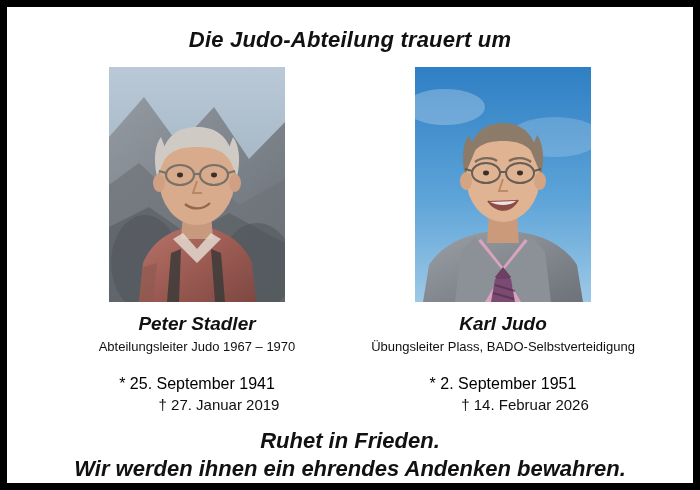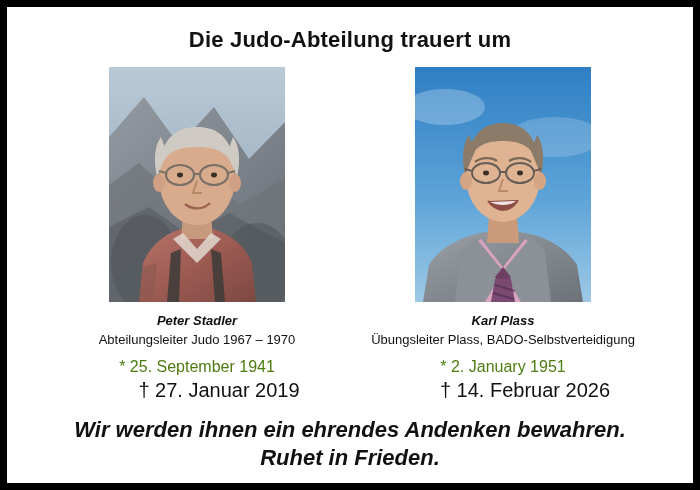--- a/index.html
+++ b/index.html
@@ -27,20 +27,21 @@
     width: 100%;
     height: 100%;
     padding: 14px 18px 10px 18px;
     display: flex;
     flex-direction: column;
     align-items: center;
   }
   .headline {
     font-size: 22px;
     font-weight: bold;
+    font-style: italic;
     color: #111111;
     letter-spacing: 0.2px;
     text-align: center;
     margin: 6px 0 14px 0;
   }
   .people {
     display: flex;
     flex-direction: row;
     justify-content: center;
     align-items: flex-start;
@@ -57,44 +58,44 @@
     width: 176px;
     height: 235px;
     overflow: hidden;
     position: relative;
     display: block;
   }
   .photo svg {
     display: block;
   }
   .person-name {
-    font-size: 13px;
+    font-size: 19px;
     font-weight: bold;
     font-style: italic;
     color: #111111;
     margin-top: 11px;
     text-align: right;
     white-space: nowrap;
   }
   .person-role {
     font-size: 13px;
     color: #111111;
     margin-top: 4px;
     text-align: left;
     white-space: nowrap;
   }
   .person-born {
     font-size: 16px;
-    color: #4d7c0f;
-    margin-top: 11px;
+    color: #000000;
+    margin-top: 21px;
     text-align: right;
     white-space: nowrap;
   }
   .person-died {
-    font-size: 20px;
+    font-size: 15px;
     color: #111111;
     margin-top: 3px;
     text-align: left;
     white-space: nowrap;
     margin-left: 44px;
   }
   .closing {
     margin-top: 14px;
     text-align: center;
   }
@@ -233,27 +234,27 @@
 
             <path d="M88 112 L84 124 L93 124" fill="none" stroke="#bd8a68" stroke-width="2"></path>
 
             <path d="M73 134 C82 146 95 146 103 133" fill="#8e4c46" stroke="#8e4c46" stroke-width="2"></path>
             <path d="M75 135 C83 139 95 139 101 134" fill="#ffffff" opacity="0.85"></path>
 
             <ellipse cx="51" cy="114" rx="6" ry="9" fill="#d5a482"></ellipse>
             <ellipse cx="125" cy="114" rx="6" ry="9" fill="#d5a482"></ellipse>
           </svg>
         </div>
-        <div class="person-name">Karl Plass</div>
+        <div class="person-name">Karl Judo</div>
         <div class="person-role">Übungsleiter Plass, BADO-Selbstverteidigung</div>
-        <div class="person-born">* 2. January 1951</div>
+        <div class="person-born">* 2. September 1951</div>
         <div class="person-died">† 14. Februar 2026</div>
       </div>
 
     </div>
 
     <div class="closing">
+      <div class="closing-line">Ruhet in Frieden.</div>
       <div class="closing-line">Wir werden ihnen ein ehrendes Andenken bewahren.</div>
-      <div class="closing-line">Ruhet in Frieden.</div>
     </div>
 
   </div>
 </div>
 
 </body></html>

